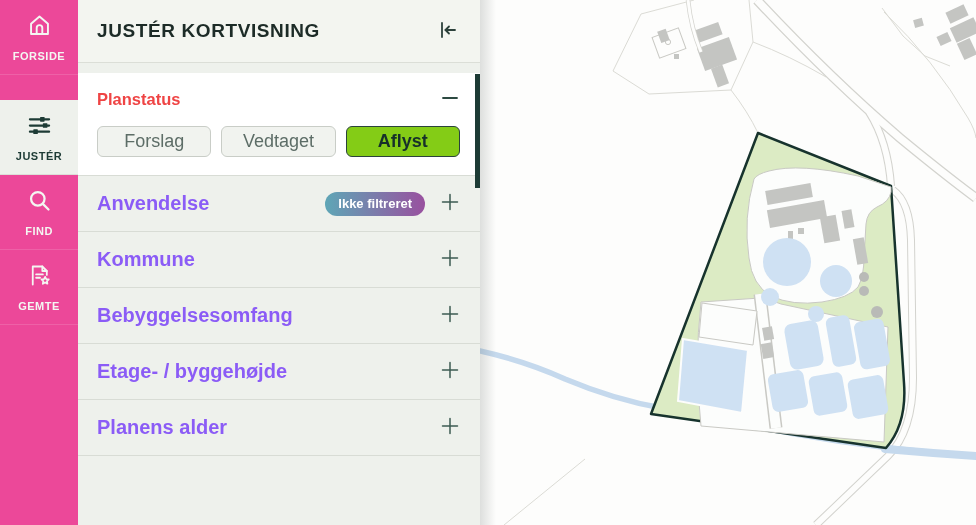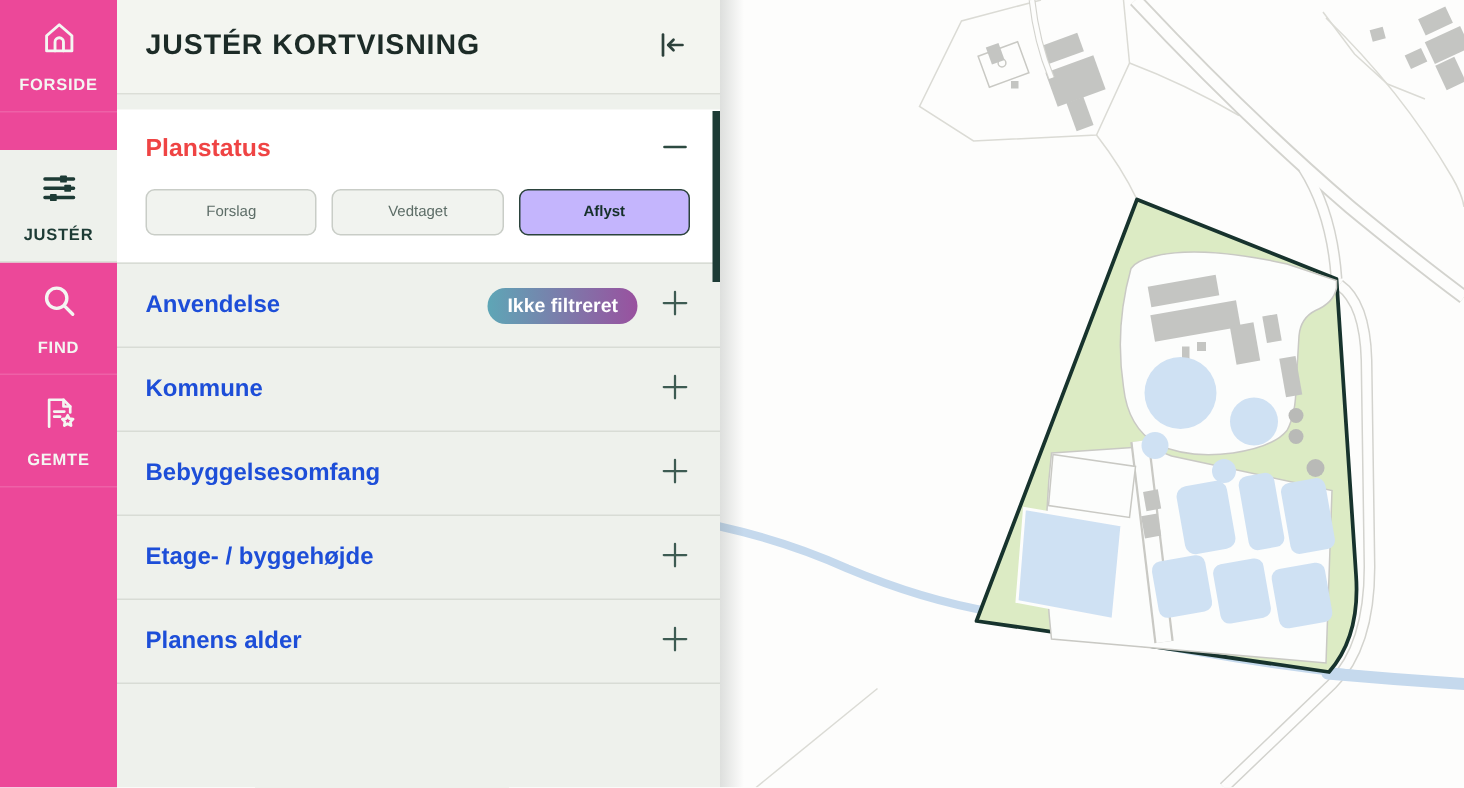--- a/index.html
+++ b/index.html
@@ -25,27 +25,27 @@
   .collapse-btn { background:none; border:none; cursor:pointer; color:#2c413b; display:flex; align-items:center; }
   .collapse-btn svg { width:24px; height:24px; }
 
   .card { background:#ffffff; margin-top:10px; padding:15px 20px 18px 19px; }
   .card-head { display:flex; align-items:center; justify-content:space-between; }
   .card-title { font-size:16.5px; font-weight:800; color:#ef4444; }
   .minus-btn { background:none; border:none; cursor:pointer; color:#2c4a41; display:flex; }
   .minus-btn svg { width:20px; height:20px; }
   .btn-row { display:flex; gap:10px; margin-top:15px; }
   .seg-btn { flex:1; height:31px; border-radius:6px; border:1px solid #c9cdc7; background:#f1f3ef;
-             color:#5d6d67; font-size:10px; font-family:inherit; display:flex; align-items:center;
+             color:#5d6d67; font-size:18px; font-family:inherit; display:flex; align-items:center;
              justify-content:center; cursor:pointer; }
-  .seg-btn.selected { background:#c4b5fd; border:1.6px solid #2b433c; color:#16302a; font-weight:700; }
+  .seg-btn.selected { background:#84cc16; border:1.6px solid #2b433c; color:#16302a; font-weight:700; }
 
   .row { height:56px; border-top:1px solid #d8dcd5; display:flex; align-items:center; padding:0 20px 0 19px;
          background:#eef1ec; cursor:pointer; }
-  .row-label { font-size:16px; font-weight:700; color:#1d4ed8; }
+  .row-label { font-size:20px; font-weight:700; color:#8b5cf6; }
   .row-right { margin-left:auto; display:flex; align-items:center; gap:15px; }
   .badge { height:24px; padding:12px 13px; border-radius:12px; display:flex; align-items:center;
            background:linear-gradient(90deg,#5ea6b6,#99519f); color:#ffffff; font-size:13px; font-weight:700; }
   .plus-btn { background:none; border:none; cursor:pointer; color:#3d5b52; display:flex; }
   .plus-btn svg { width:20px; height:20px; }
   .panel-rest { flex:1; border-top:1px solid #d8dcd5; }
   .scroll-thumb { position:absolute; right:0; top:74px; width:5px; height:114px; background:#1d3b35; }
 
   
   .map { flex:1; position:relative; background:#fdfdfc; overflow:hidden; }

